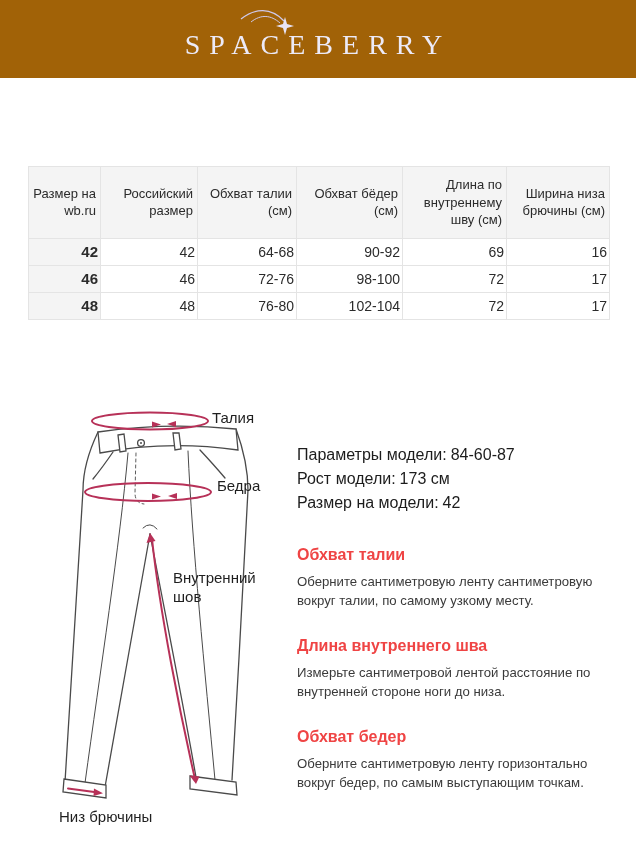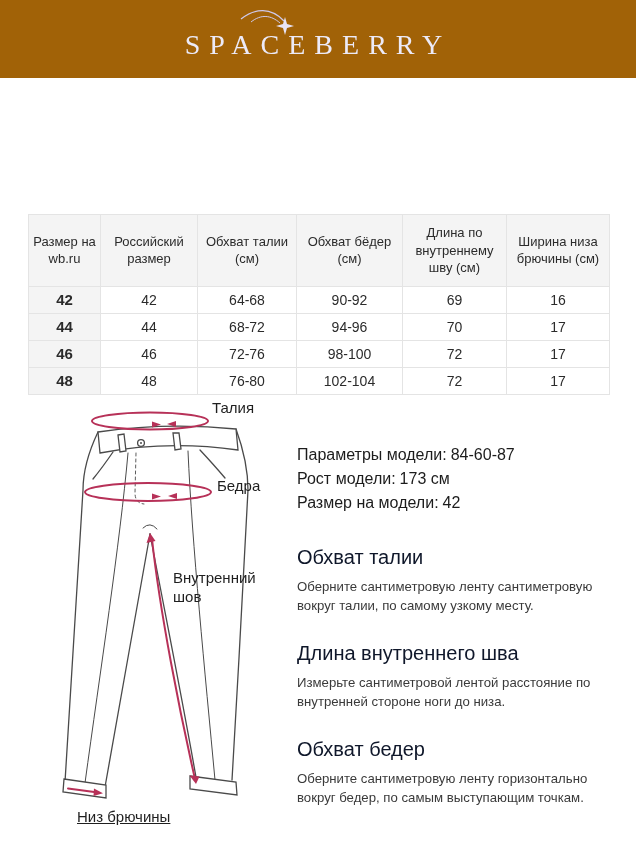--- a/index.html
+++ b/index.html
@@ -19,47 +19,47 @@
     font-family:"Liberation Serif", serif;
     font-size:28px; letter-spacing:9px; color:#eceaf8; font-weight:400;
     padding-top:12px;
   }
   .brand-star { position:absolute; left:237px; top:6px; }
 
   
   .size-table {
     position:absolute; left:28px; top:166px; width:581px;
     border-collapse:collapse; table-layout:fixed;
-    font-size:14px; color:#2b2b2b; text-align:center;margin-top:48px;
+    font-size:14px; color:#2b2b2b; text-align:right;
   }
   .size-table th, .size-table td { border:1px solid #e4e4e4; }
   .size-table th {
     background:#f4f4f4; font-weight:500; font-size:13px; line-height:1.35;
     padding:9px 4px; height:56px; vertical-align:middle;
   }
   .size-table td { padding:4px 2px; height:27px; background:#ffffff; }
   .size-table td.rowhead { background:#f4f4f4; font-weight:700; font-size:15px; }
 
   
   .diagram-svg { position:absolute; left:40px; top:393px; }
   .diag-label {
     position:absolute; font-size:15px; font-weight:500; color:#1f1f1f; line-height:1.25;
   }
-  .lbl-waist  { left:212px; top:399px; }
+  .lbl-waist  { left:212px; top:409px; }
   .lbl-hips   { left:217px; top:477px; }
   .lbl-inseam { left:173px; top:569px; width:102px; }
-  .lbl-hem    { left:77px;  top:808px;text-decoration:underline; }
+  .lbl-hem    { left:59px;  top:808px; }
 
   
   .info-col { position:absolute; left:297px; top:443px; width:312px; }
   .model-line { font-size:16px; line-height:24px; color:#1c1c1c; }
   .model-line b { font-weight:400; }
   .model-line .val { margin-left:4px; }
   .guide { margin-top:31px; }
-  .guide-section h3 { font-size:20px; font-weight:400; color:#0f172a; margin-bottom:8px; }
+  .guide-section h3 { font-size:16px; font-weight:700; color:#ef4444; margin-bottom:8px; }
   .guide-section p  { font-size:13.2px; line-height:1.47; color:#3a3a3a; margin-bottom:26px; }
 </style>
 </head>
 <body>
 
 <div class="page">
 
   <div class="brand-bar">
     <svg class="brand-star" width="70" height="32" viewBox="0 0 70 32">
       <path d="M4,13 C18,2 34,1 47,15" stroke="#cfc9ea" stroke-width="1.2" fill="none"></path>
@@ -89,28 +89,20 @@
       </tr>
     </thead>
     <tbody>
       <tr>
         <td class="rowhead">42</td>
         <td>42</td>
         <td>64-68</td>
         <td>90-92</td>
         <td>69</td>
         <td>16</td>
-      </tr>
-      <tr>
-        <td class="rowhead">44</td>
-        <td>44</td>
-        <td>68-72</td>
-        <td>94-96</td>
-        <td>70</td>
-        <td>17</td>
       </tr>
       <tr>
         <td class="rowhead">46</td>
         <td>46</td>
         <td>72-76</td>
         <td>98-100</td>
         <td>72</td>
         <td>17</td>
       </tr>
       <tr>

